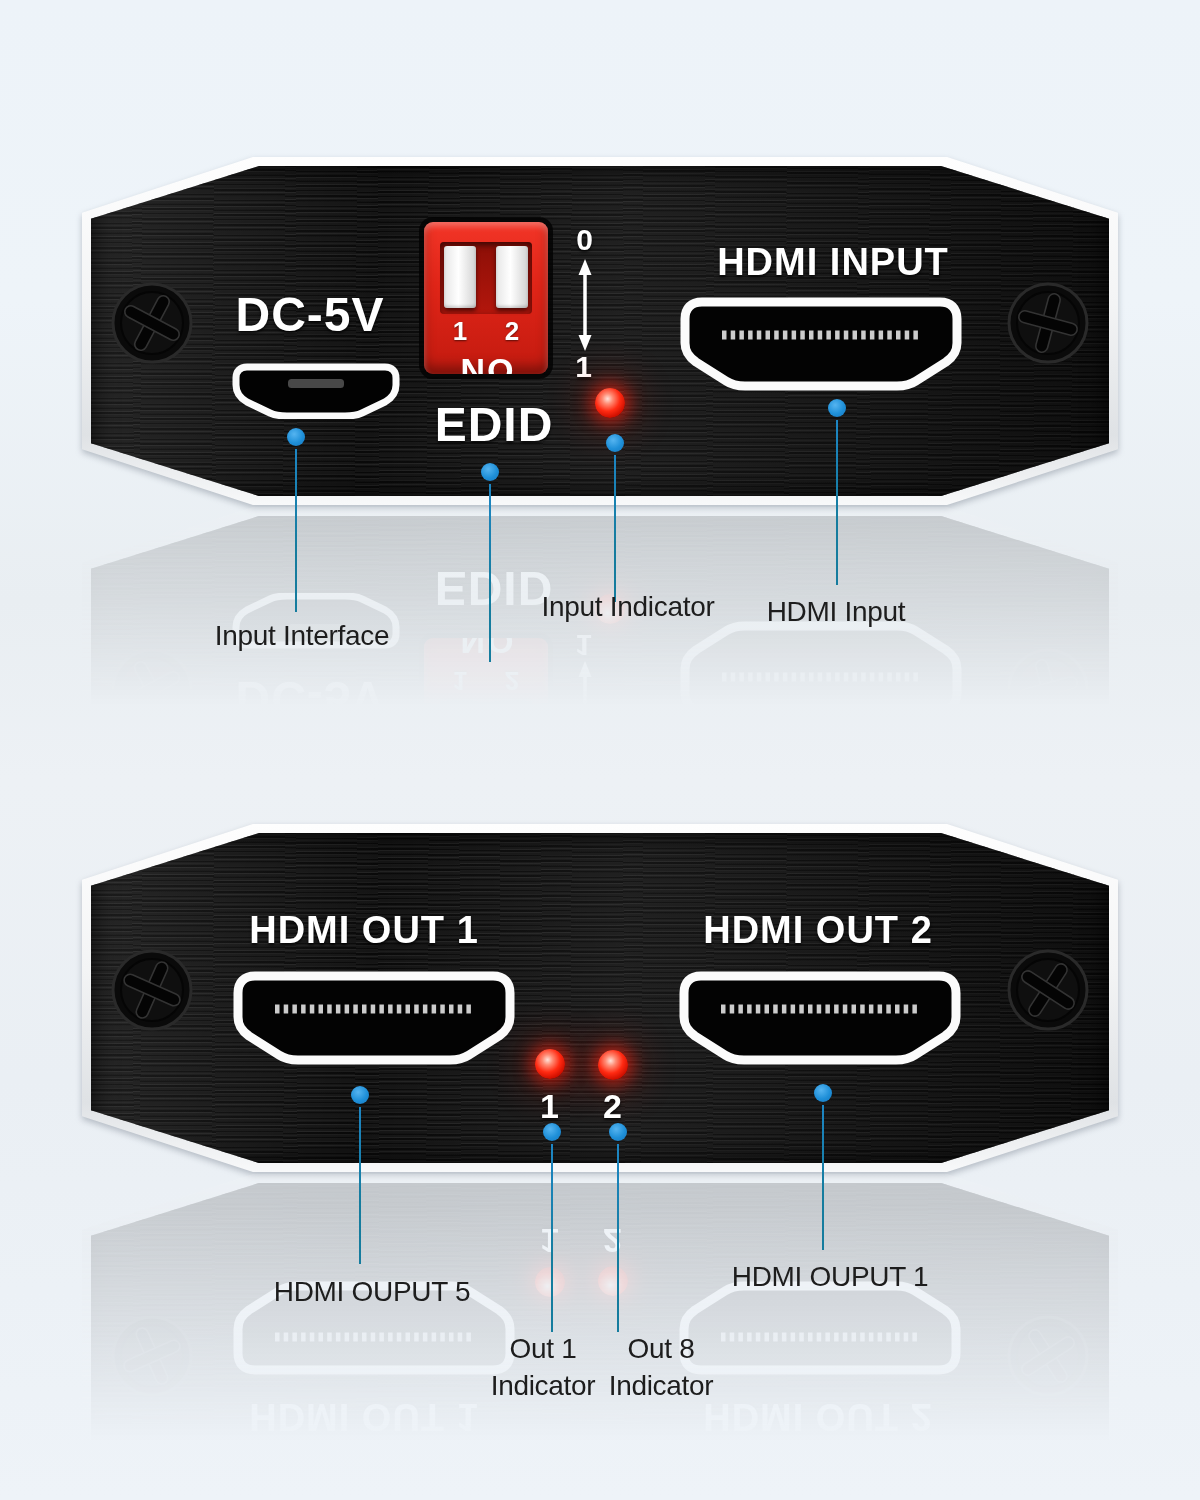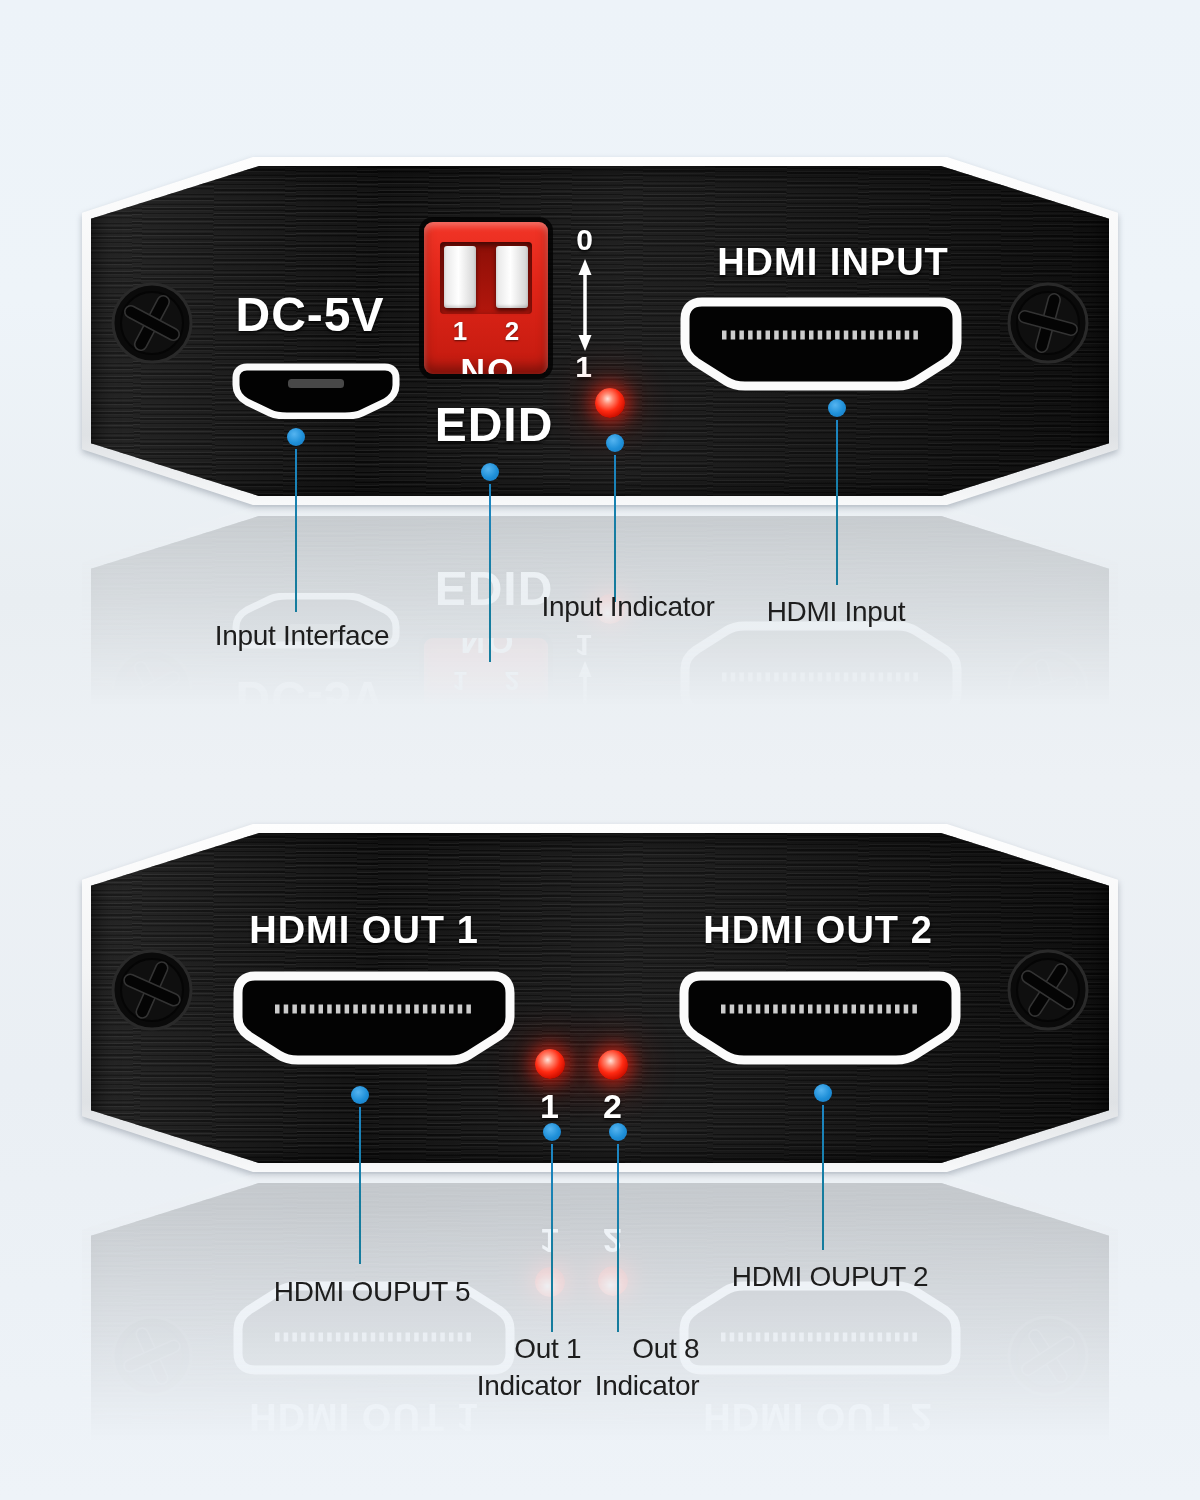--- a/index.html
+++ b/index.html
@@ -41,21 +41,21 @@
     background:linear-gradient(90deg,#e6e6e6 0%,#ffffff 45%,#d2d2d2 100%);
     box-shadow:0 3px 4px rgba(0,0,0,0.55), inset 0 -2px 3px rgba(0,0,0,0.18);}
   .dip-nums{position:absolute;left:16px;right:16px;top:94px;display:flex;justify-content:space-between;padding:0 4px;}
   .dip-nums span{display:block;width:32px;text-align:center;color:#fff;font-weight:bold;font-size:26px;text-shadow:0 1px 2px rgba(0,0,0,0.55);}
   .dip-on{position:absolute;left:0;right:0;bottom:-16px;text-align:center;transform:rotate(180deg);color:#fff;font-weight:bold;font-size:34px;letter-spacing:2px;}
   
   .co-dot{position:absolute;width:18px;height:18px;border-radius:50%;z-index:6;
     background:radial-gradient(circle at 40% 34%, #55b4f0 0%, #1e8fd8 55%, #1877bd 100%);}
   .co-line{position:absolute;width:2px;z-index:5;background:linear-gradient(180deg,#1d86c4 0%,#157c9e 60%,#157c9e 100%);}
   .co-label{position:absolute;transform:translateX(-50%);color:#1d1d1d;font-size:28px;font-weight:500;white-space:nowrap;z-index:6;letter-spacing:-0.3px;}
-  .co-label.two-line{text-align:right;line-height:37px;}
+  .co-label.two-line{text-align:center;line-height:37px;margin-left:14px;}
   
   .reflection{position:absolute;left:82px;width:1036px;height:348px;pointer-events:none;z-index:1;}
   .reflection .refl-clone{
     left:0 !important;top:0 !important;transform:scaleY(-1);opacity:0.15;filter:none;
     -webkit-mask-image:linear-gradient(to top, rgba(0,0,0,1) 6%, rgba(0,0,0,0) 58%);
             mask-image:linear-gradient(to top, rgba(0,0,0,1) 6%, rgba(0,0,0,0) 58%);
   }
   .reflection.long .refl-clone{
     opacity:0.17;
     -webkit-mask-image:linear-gradient(to top, rgba(0,0,0,1) 10%, rgba(0,0,0,0) 78%);
@@ -333,15 +333,15 @@
 
   <div class="co-dot" style="left:609px;top:1123px"></div>
   <div class="co-line" style="left:617px;top:1144px;height:188px"></div>
   <div class="co-label two-line" style="left:647px;top:1330px">
     <div>Out 8</div>
     <div>Indicator</div>
   </div>
 
   <div class="co-dot" style="left:814px;top:1084px"></div>
   <div class="co-line" style="left:822px;top:1105px;height:145px"></div>
-  <div class="co-label" style="left:830px;top:1261px">HDMI OUPUT 2</div>
+  <div class="co-label" style="left:830px;top:1261px">HDMI OUPUT 1</div>
 
 </div>
 
 </body></html>

